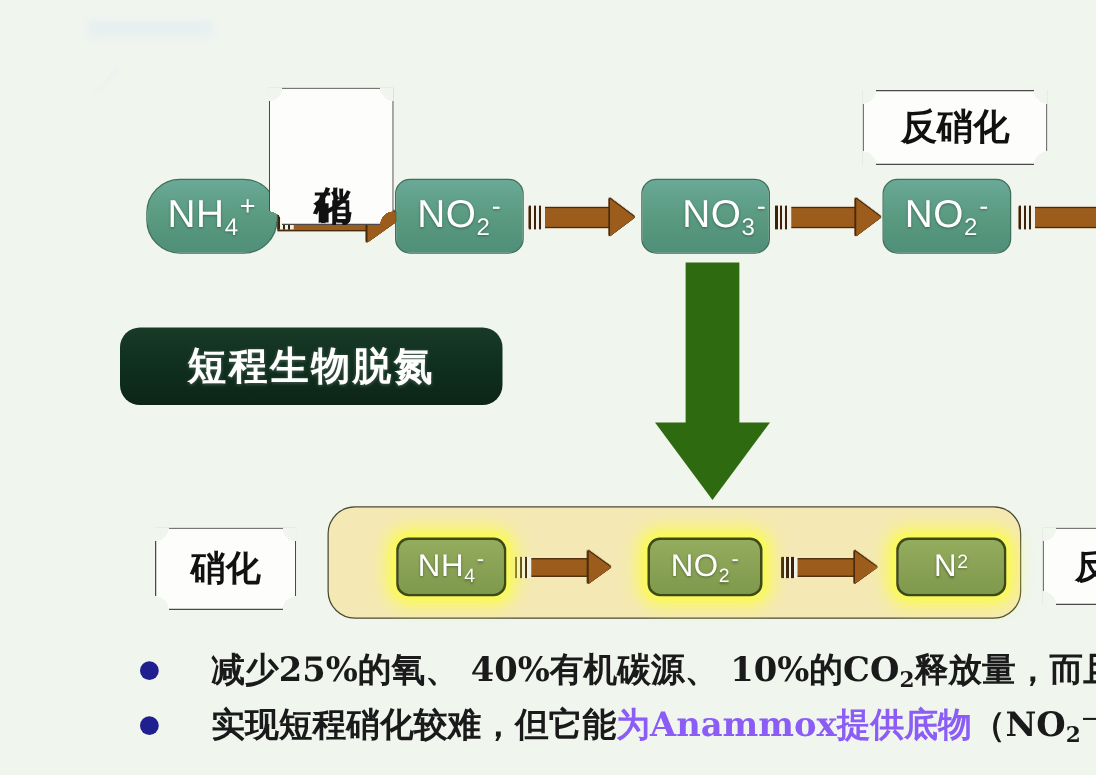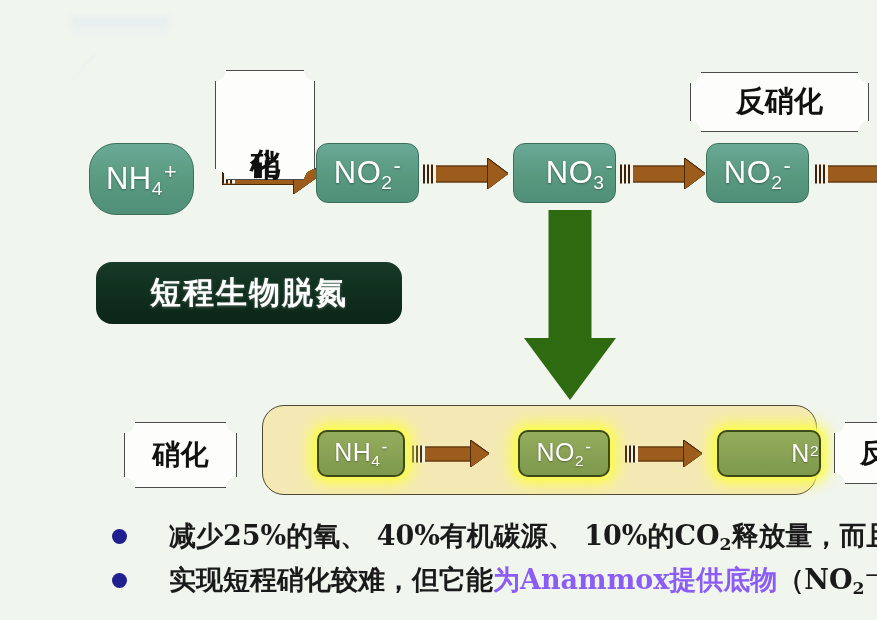--- a/index.html
+++ b/index.html
@@ -157,25 +157,25 @@
 
 <div id="slide">
 
   <div class="smudge" style="left:70px;top:17px;width:100px;height:18px;"></div>
   <div class="scratch" style="left:80px;top:50px;width:2px;height:40px;"></div>
 
   <div class="callout vertical" style="left:215px;top:70px;width:100px;height:110px;">
     <span class="ctext" style="font-size:30px;">硝化</span>
   </div>
 
-  <div class="callout" style="left:690px;top:72px;width:179px;height:60px;">
+  <div class="callout" style="left:690px;top:72px;width:148px;height:60px;">
     <span class="ctext" style="font-size:29px;">反硝化</span>
   </div>
 
-  <div class="node teal" style="left:89px;top:143px;width:105px;height:72px;border-radius:27px;">
+  <div class="node teal" style="left:117px;top:143px;width:105px;height:60px;border-radius:27px;">
     <span>
       <span>NH</span><sub>4</sub><span class="chg">+</span>
     </span>
   </div>
 
   <div class="arrow fat" style="left:222px;top:150px;width:100px;height:48px;">
     <div class="tail" style="width:75px;"></div>
     <div class="ticks"></div>
     <div class="head" style="left:72px;"></div>
   </div>
@@ -252,21 +252,21 @@
       <span>NO</span><sub>2</sub><span class="chg">-</span>
     </span>
   </div>
 
   <div class="arrow" style="left:625px;top:438px;width:85px;height:32px;">
     <div class="tail" style="width:62px;height:15px;"></div>
     <div class="ticks" style="height:17px;"></div>
     <div class="head" style="left:59px;border-top-width:13px;border-bottom-width:13px;border-left-width:18px;"></div>
   </div>
 
-  <div class="node olive" style="left:717px;top:430px;width:104px;height:47px;justify-content:flex-end;">
+  <div class="node olive" style="left:717px;top:430px;width:88px;height:47px;">
     <span>
       <span>N</span><sup>2</sup>
     </span>
   </div>
 
   <div class="bullet-row" style="left:112px;top:518px;">
     <div class="dot"></div>
     <div class="btext">
       <span>减少25%的氧、 40%有机碳源、 10%的CO</span><sub>2</sub><span>释放量，而且</span>
     </div>

